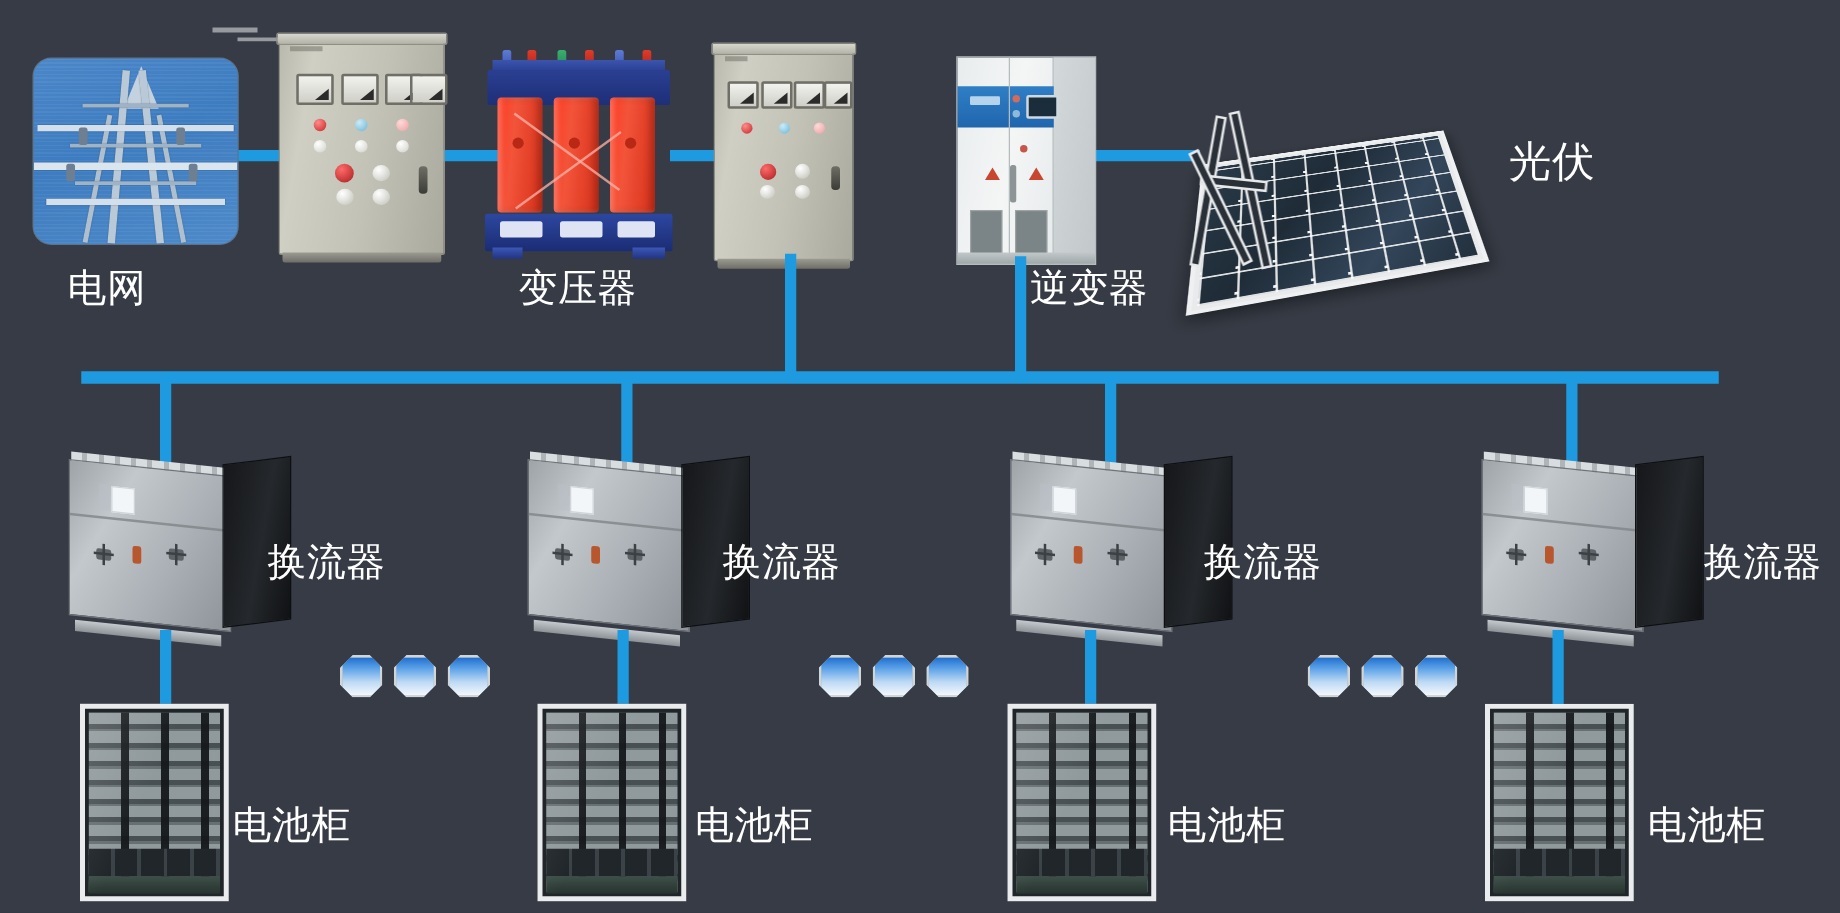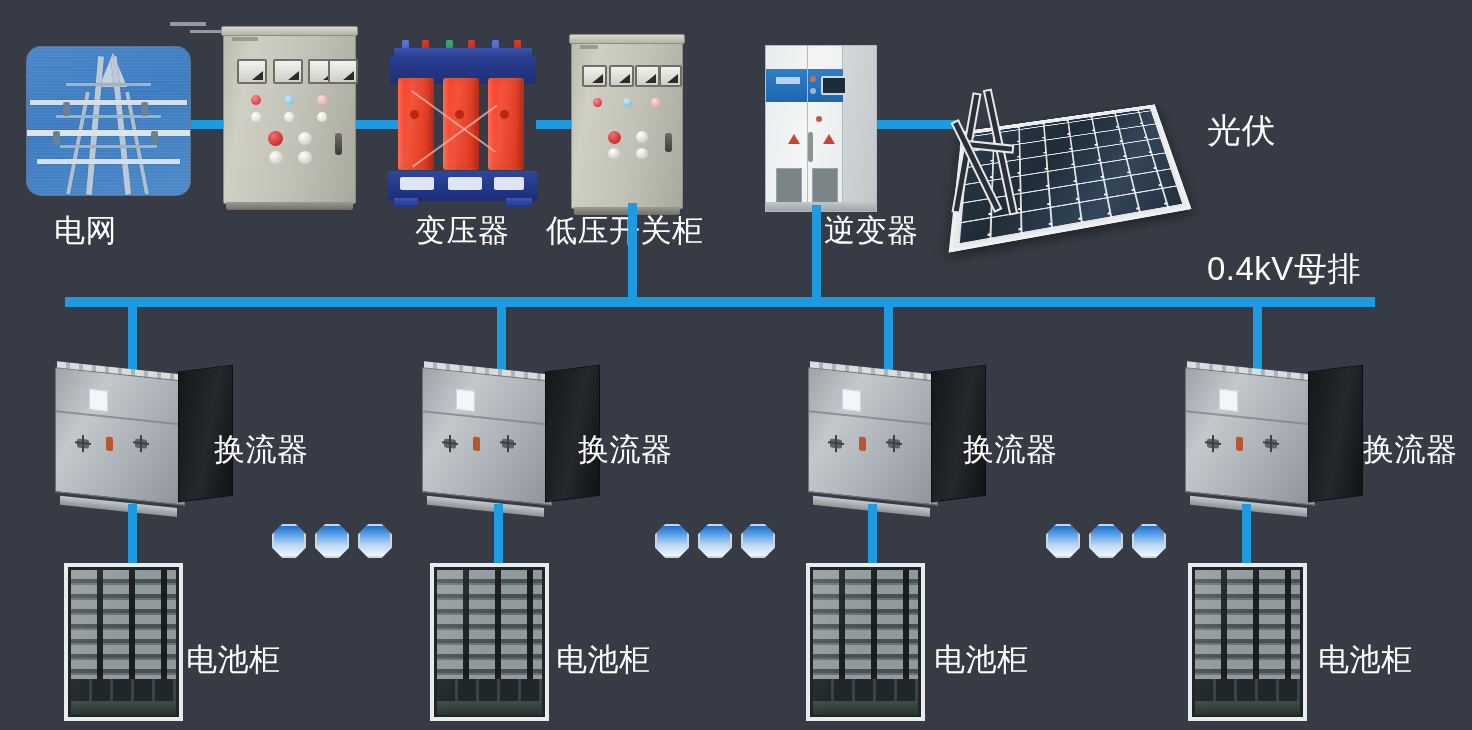--- a/index.html
+++ b/index.html
@@ -432,21 +432,20 @@
     <div class="lamp red" style="left:21px; top:57px; width:9px; height:9px;"></div>
     <div class="lamp cyan" style="left:51px; top:57px; width:9px; height:9px;"></div>
     <div class="lamp pink" style="left:79px; top:57px; width:9px; height:9px;"></div>
     <div class="btn-red" style="left:36px; top:90px; width:13px; height:13px;"></div>
     <div class="btn-w" style="left:64px; top:90px; width:12px; height:12px;"></div>
     <div class="btn-w" style="left:36px; top:107px; width:12px; height:11px;"></div>
     <div class="btn-w" style="left:64px; top:107px; width:12px; height:11px;"></div>
     <div class="handle" style="left:93px; top:92px; height:19px;"></div>
     <div class="feet"></div>
   </div>
-  <div class="label" style="left:546px; top:215px;">低压开关柜</div>
 
   <div class="inv" style="left:765px; top:45px; width:110px; height:165px;">
     <div class="right-col"></div>
     <div class="bluehdr">
         <div class="logo"></div>
       </div>
     <div class="screen" style="left:55px; top:30px;"></div>
     <div class="mini-lamp" style="left:44px; top:30px; background:#d36a5a;"></div>
     <div class="mini-lamp" style="left:44px; top:42px; background:#8fb9d8;"></div>
     <div class="seam" style="left:41px;"></div>
@@ -471,21 +470,20 @@
       <div class="leg" style="left:12px; top:110px; width:50px; height:5px; transform:rotate(6deg);"></div>
       <div class="leg" style="left:24px; top:84px; width:5px; height:96px; transform:rotate(-26deg);"></div>
     </div>
   </div>
   <div class="label" style="left:1207px; top:113px; font-size:34px;">光伏</div>
 
   <div class="wire wire-v" style="left:628px; top:203px; height:102px;"></div>
   <div class="wire wire-v" style="left:812px; top:205px; height:100px;"></div>
 
   <div class="busbar" style="left:65px; top:297px; width:1310px;"></div>
-  <div class="label" style="left:1207px; top:252px; font-size:33px;">0.4kV母排</div>
 
   <div class="wire wire-v" style="left:128px; top:303px; height:78px;"></div>
   <div class="conv" style="left:55px; top:368px; width:178px; height:140px;">
     <div class="top-ridge"></div>
     <div class="body">
       <div class="band"></div>
       <div class="panel-lcd"></div>
       <div class="panel-lcd2"></div>
       <div class="kn cross" style="left:16%; top:55%;"></div>
       <div class="kn cross" style="left:62%; top:50%;"></div>

